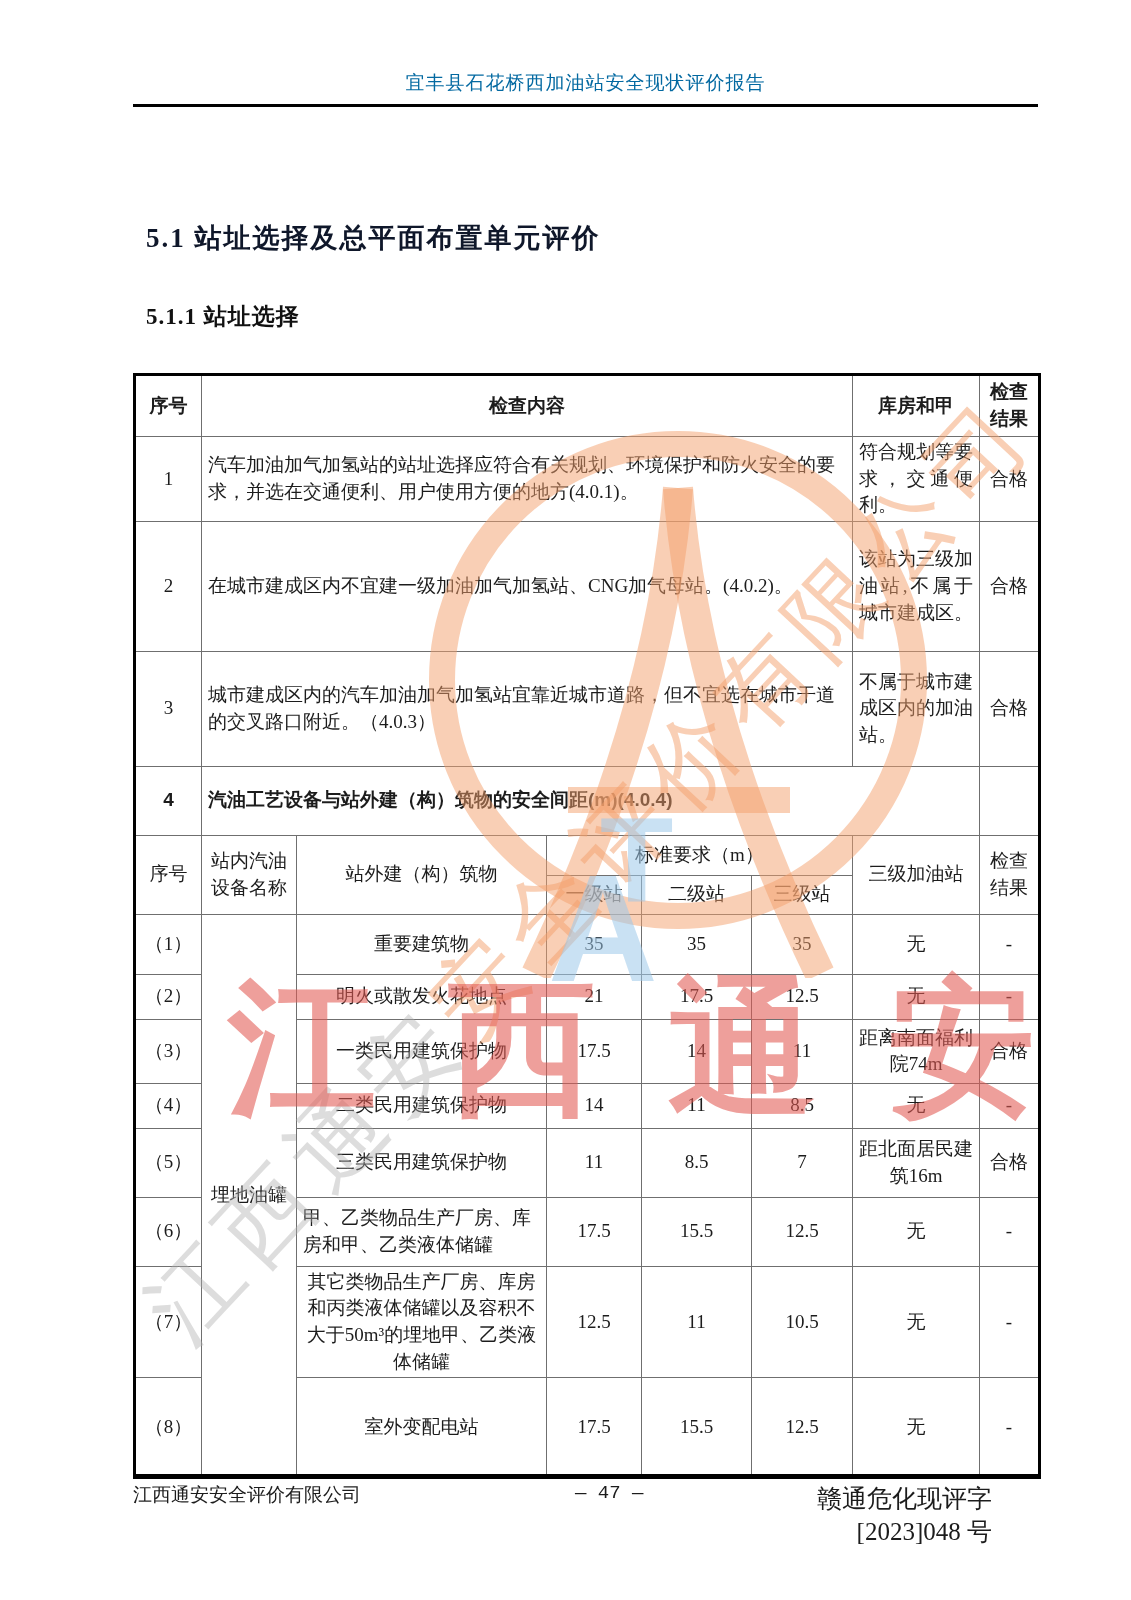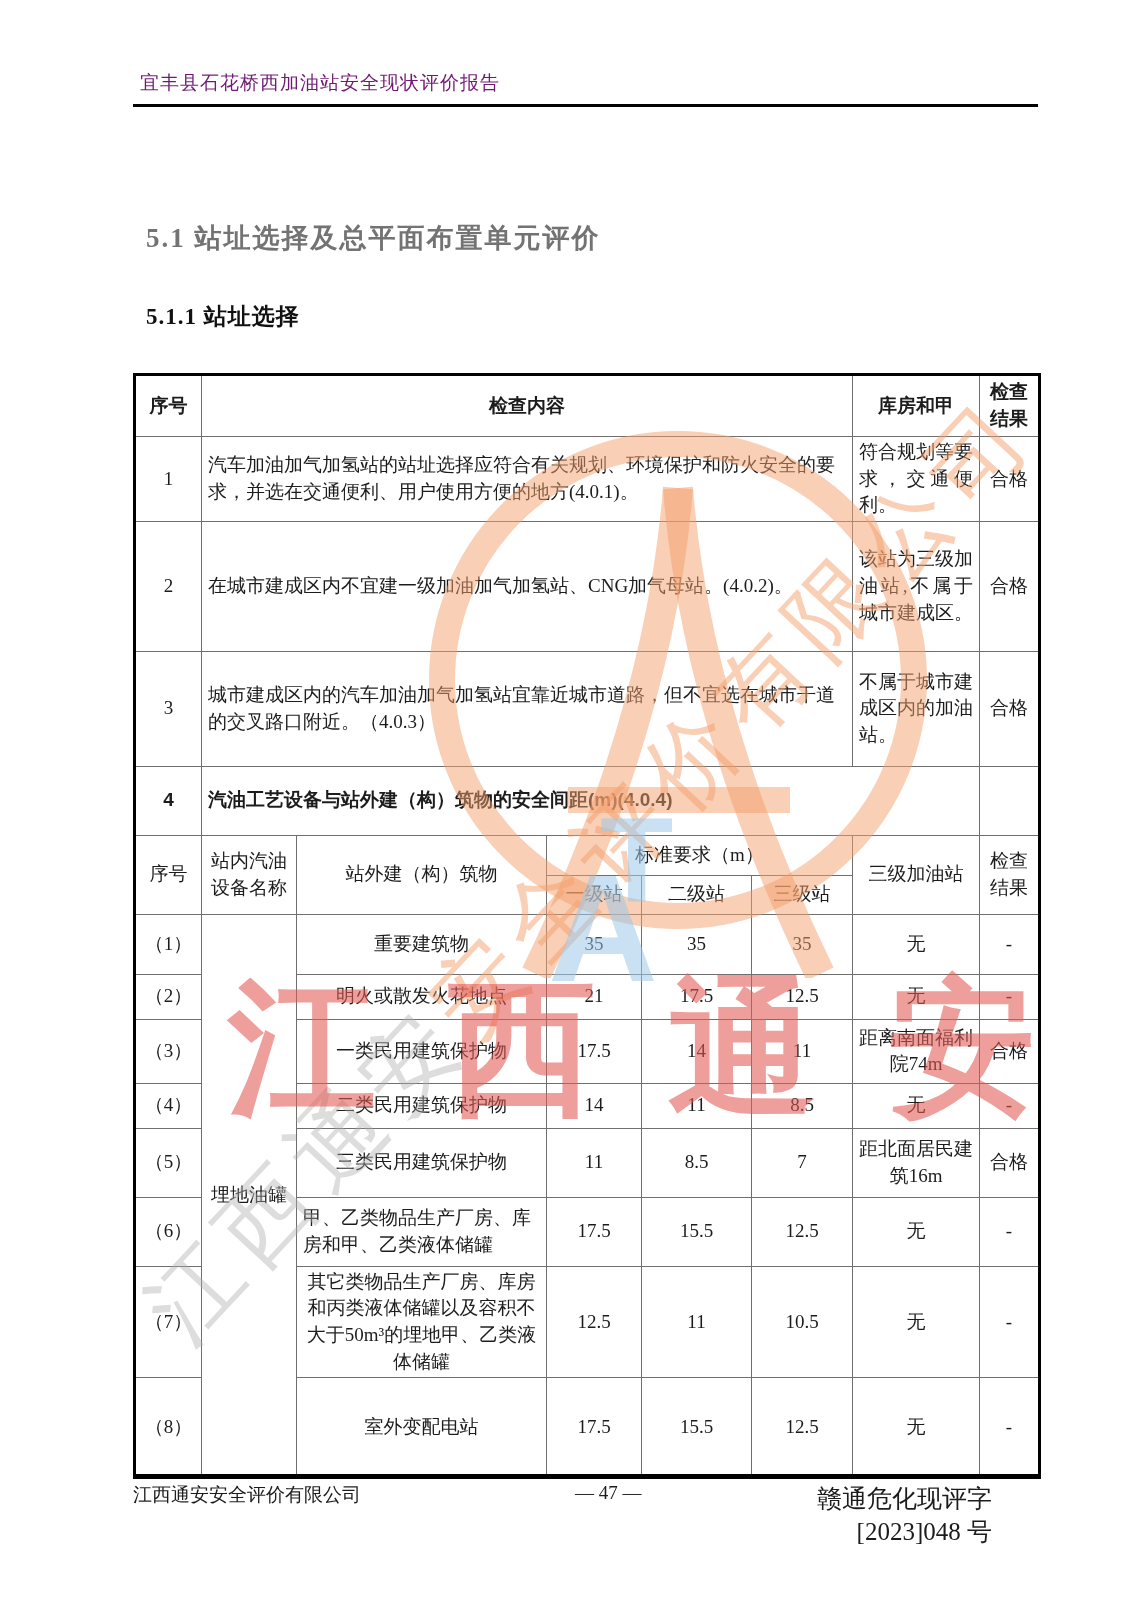--- a/index.html
+++ b/index.html
@@ -4,36 +4,36 @@
 <style>
   html,body{margin:0;padding:0;}
   body{
     width:1131px;height:1600px;position:relative;background:#ffffff;
     font-family:"Liberation Serif", serif;color:#1c1c1c;overflow:hidden;
   }
   .page{position:absolute;inset:0;}
 
   
   .doc-header-title{
-    position:absolute;top:70px;left:140px;width:905px;
-    text-align:left;font-size:19px;letter-spacing:1px;color:#701a75;
+    position:absolute;top:70px;left:133px;width:905px;
+    text-align:center;font-size:19px;letter-spacing:1px;color:#0369a1;
   }
   .header-rule{
     position:absolute;top:104px;left:133px;width:905px;height:3px;background:#000;
   }
 
   
   .chapter-title{
     position:absolute;top:138px;left:133px;width:905px;margin:0;
     text-align:center;font-size:31px;font-weight:bold;
     font-family:"Liberation Sans", sans-serif;letter-spacing:2px;color:#111;
   }
   .section-heading{
     position:absolute;top:220px;left:146px;margin:0;
-    font-size:27px;font-weight:bold;letter-spacing:2px;color:#737373;
+    font-size:27px;font-weight:bold;letter-spacing:2px;color:#0f172a;
   }
   .subsection-heading{
     position:absolute;top:301px;left:146px;margin:0;
     font-size:23px;font-weight:bold;letter-spacing:1px;color:#111;
   }
 
   
   .table-wrap{position:absolute;top:373px;left:133px;width:905px;}
   table.check-table{
     border-collapse:collapse;table-layout:fixed;width:905px;
@@ -56,21 +56,21 @@
     font-family:"Liberation Sans", sans-serif;color:#111;
   }
   td.content{line-height:1.75;font-size:19px;}
   td.rec{line-height:1.8;font-size:19px;margin-top:45px;}
   td.tight{line-height:1.28;}
   td.num{font-size:19px;}
 
   
   .footer-rule{position:absolute;top:1474px;left:133px;width:905px;height:2px;background:#000;}
   .footer-company{position:absolute;top:1482px;left:133px;font-size:19px;}
-  .footer-page{position:absolute;top:1482px;left:575px;font-size:19px;}
+  .footer-page{position:absolute;top:1482px;left:575px;font-size:19px;font-family:Liberation Mono, monospace;}
   .footer-docnum{position:absolute;top:1482px;left:720px;width:272px;text-align:right;font-size:25px;}
 
   
   .watermark{position:absolute;inset:0;z-index:5;pointer-events:none;}
   .wm-logo{position:absolute;left:398px;top:418px;}
   .wm-diag{
     position:absolute;left:590px;top:870px;white-space:nowrap;
     transform:translate(-50%,-50%) rotate(-47deg);
     font-size:92px;letter-spacing:12px;font-family:"Liberation Serif", serif;
   }

